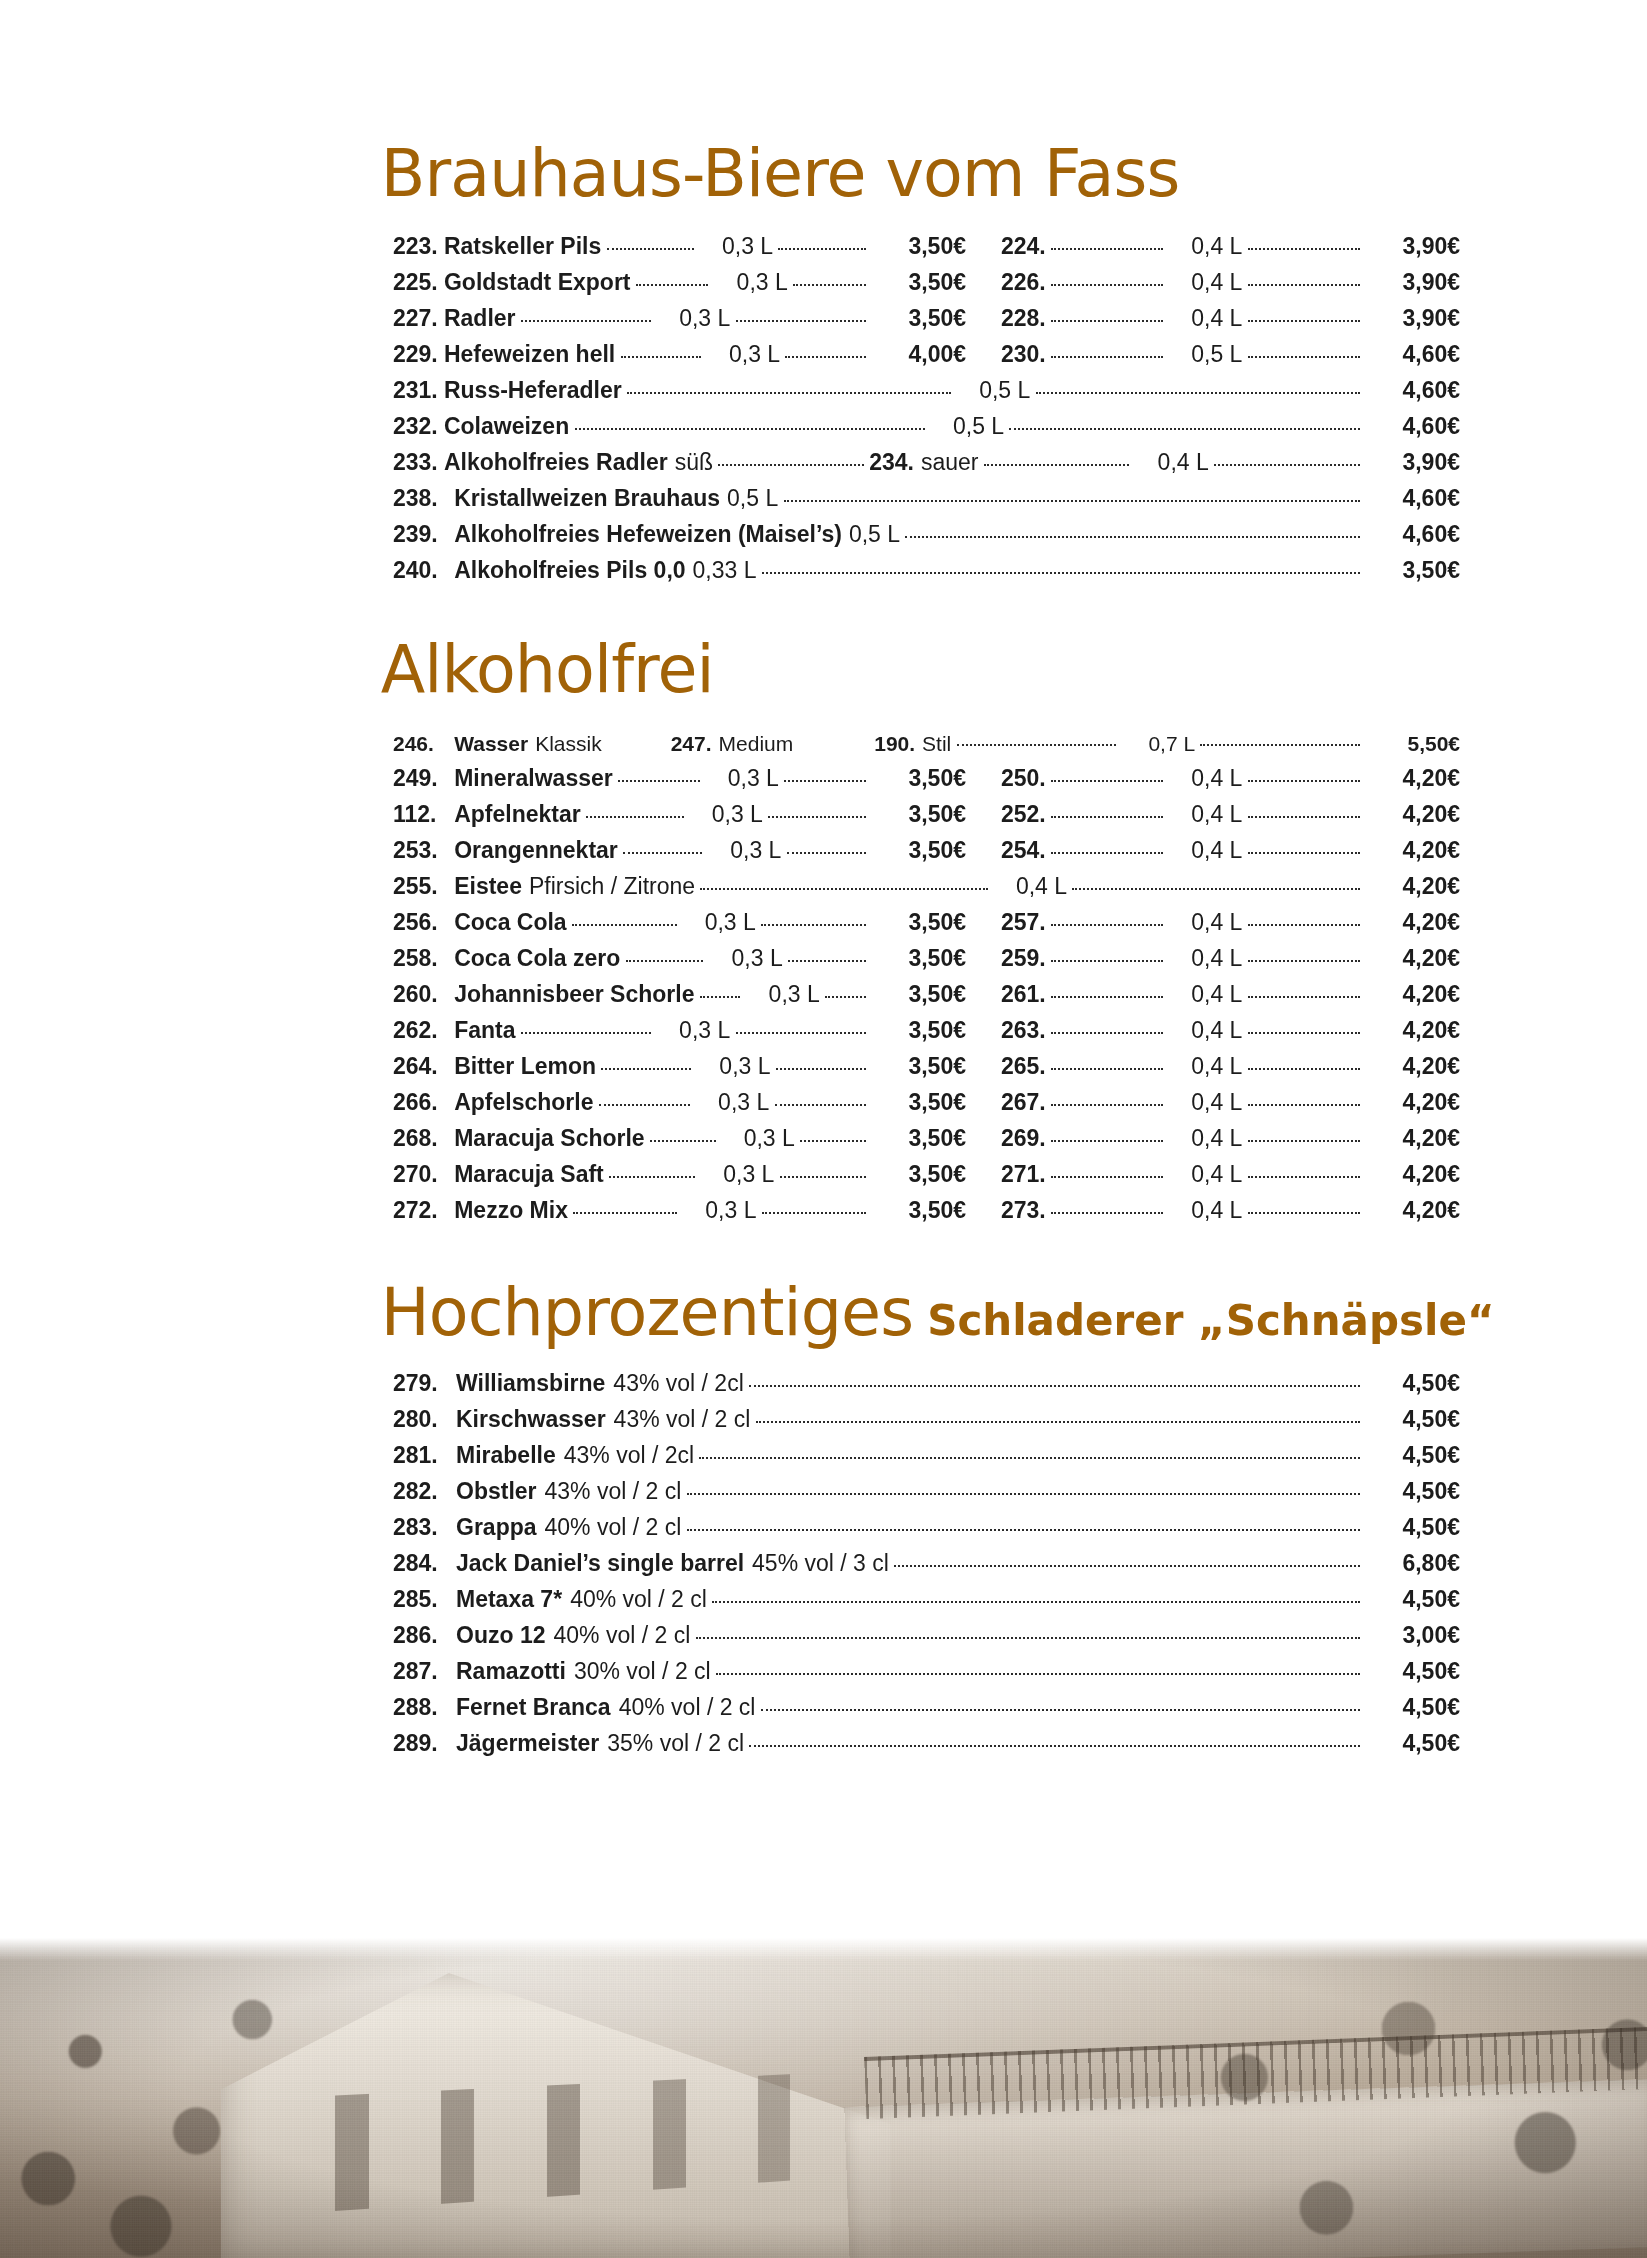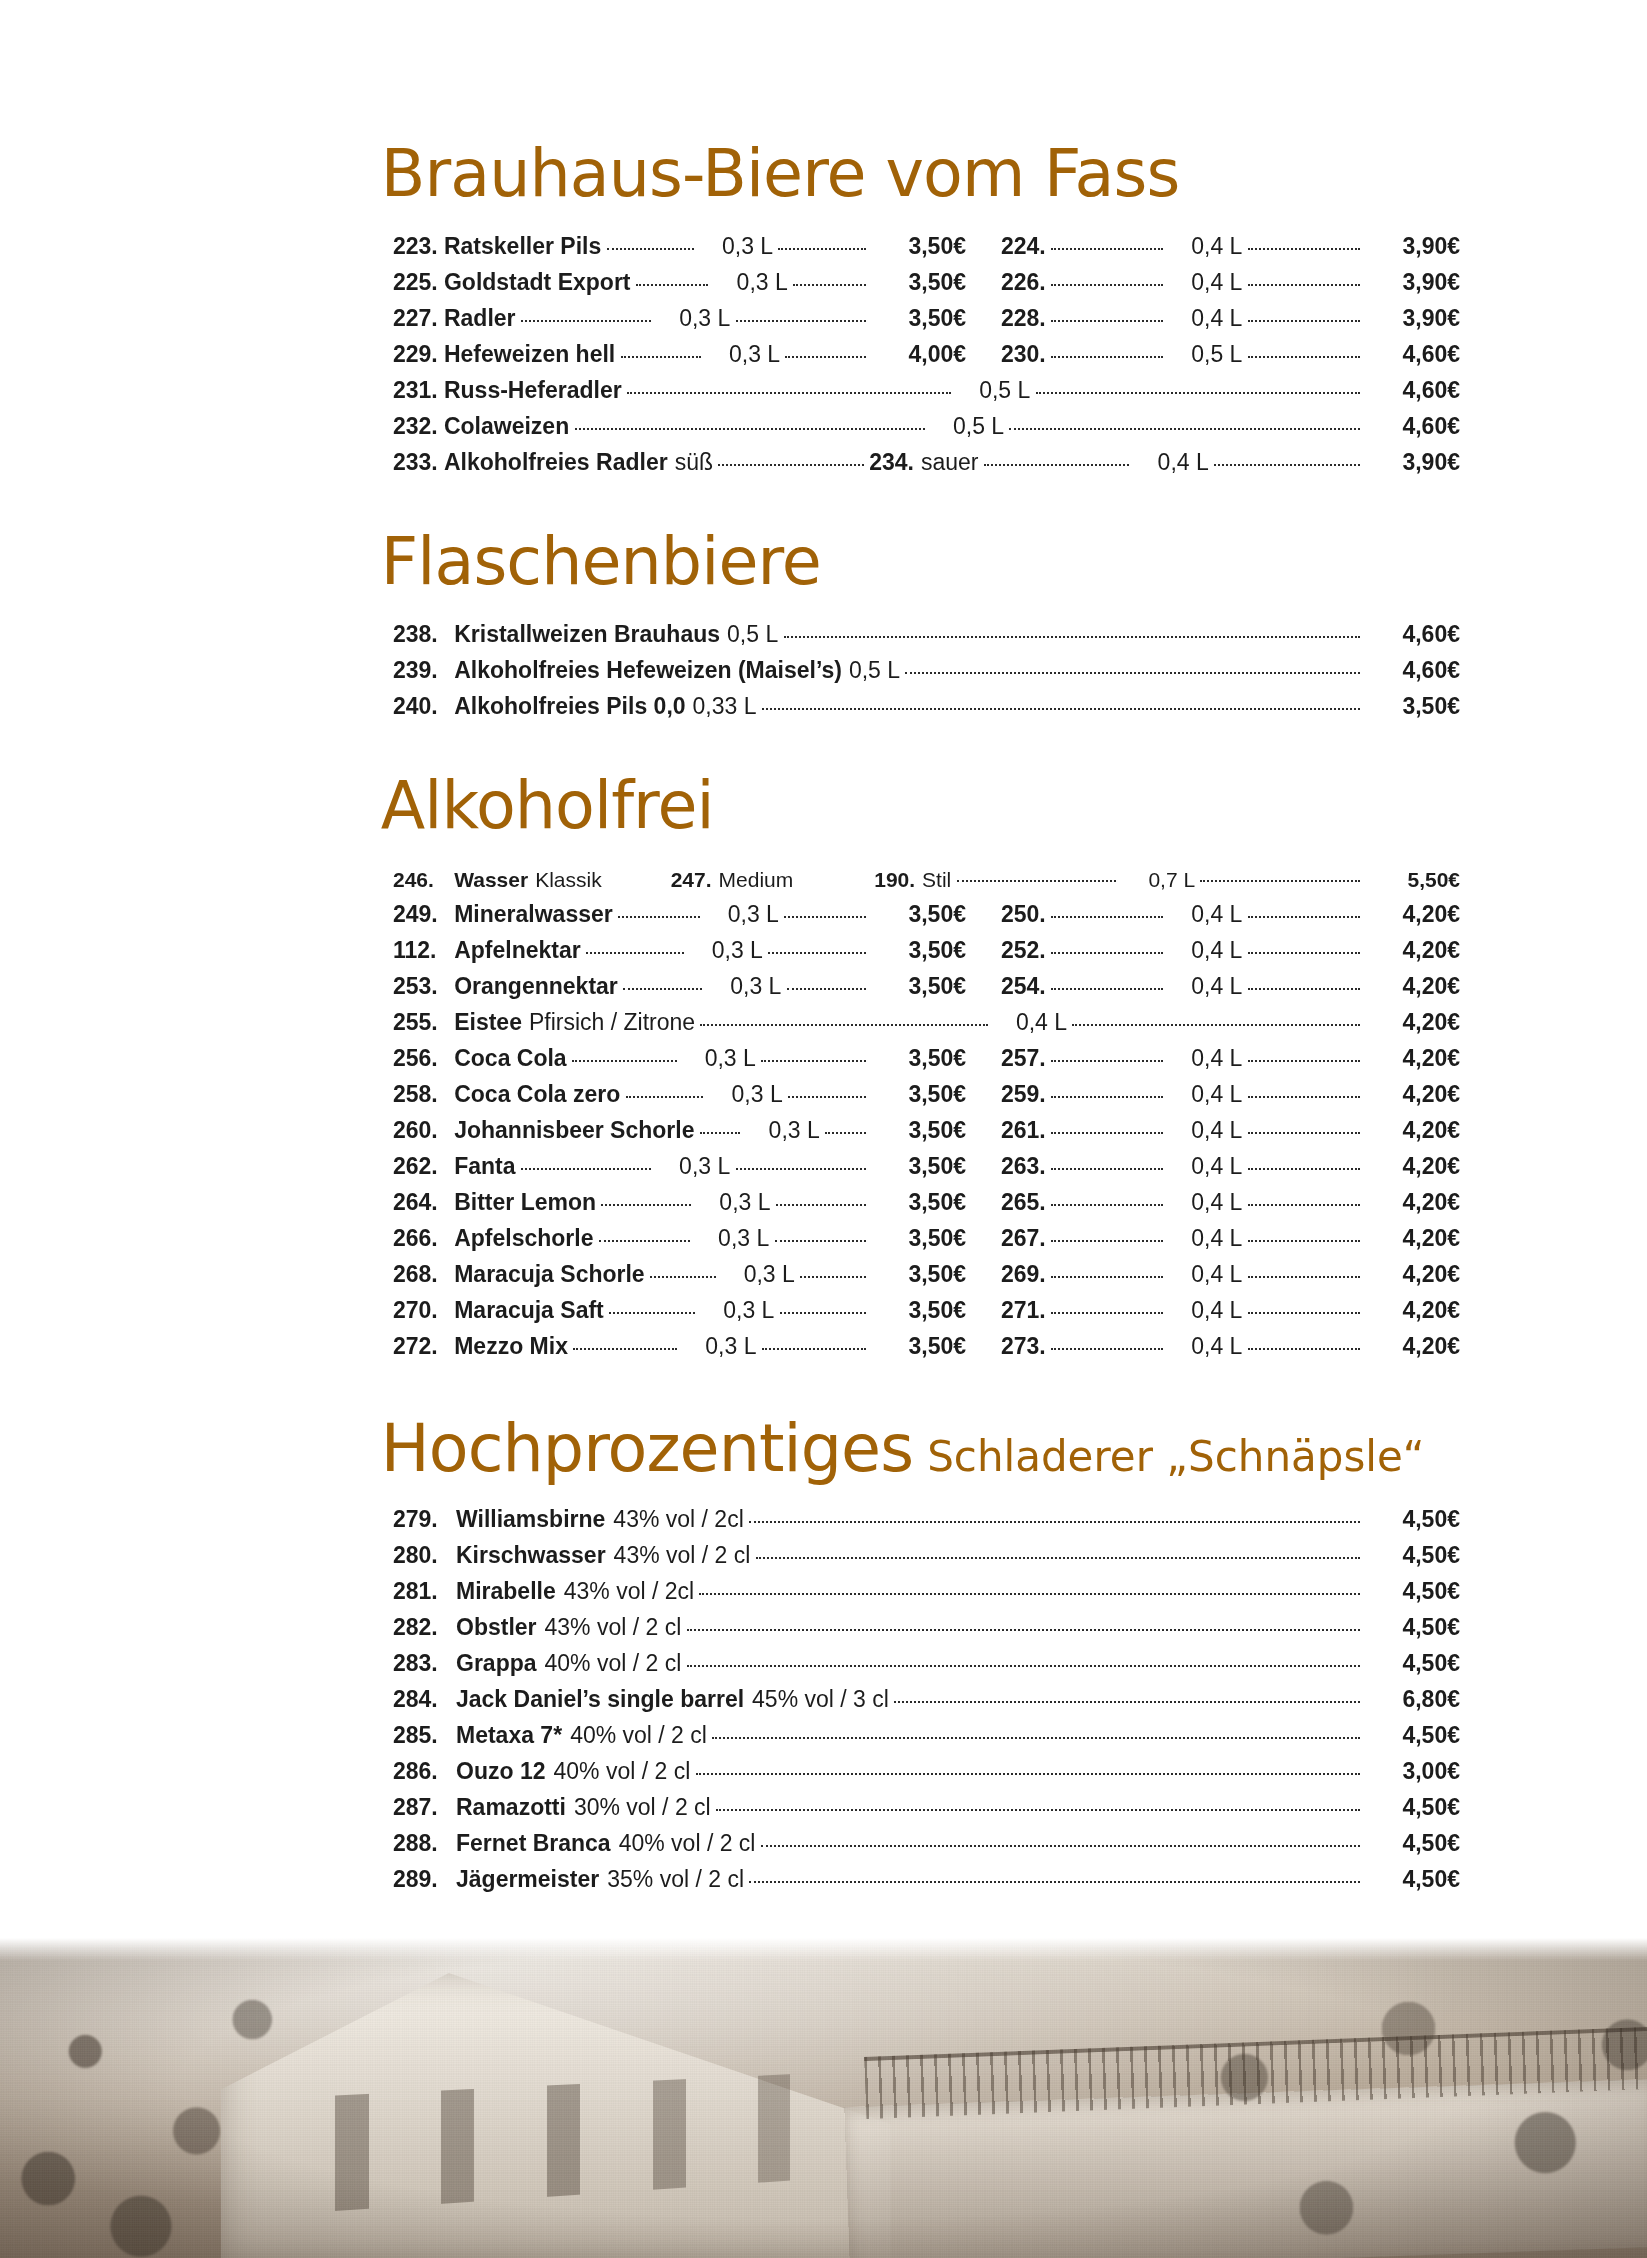--- a/index.html
+++ b/index.html
@@ -38,20 +38,21 @@
     line-height: 1;
     white-space: nowrap;
   }
   .section-head.h-main {
     font-size: 65px;
   }
   .section-head .sub {
     font-size: 42px;
     letter-spacing: 0px;
     margin-left: 14px;
+    font-weight: bold;
   }
   #head-beer { margin: 0 0 16px 1.8px; }
   #head-bottles { margin: 55px 0 16px 1.8px; }
   #head-soft { margin: 55px 0 16px 1.8px; }
   #head-spirits { margin: 58px 0 14px 1.8px; }
 
   
   .rows { margin-left: 14px; }
 
   .row {
@@ -343,21 +344,20 @@
         <span class="dots"></span>
         <span class="num">234.</span>
         <span class="light">sauer</span>
         <span class="dots"></span>
         <span class="size">0,4 L</span>
         <span class="dots"></span>
         <span class="price">3,90€</span>
       </div>
     </div>
 
-    <h1 class="section-head h-main" id="head-bottles">Flaschenbiere</h1>
     <div class="rows">
 
       <div class="row single">
         <span class="num w-long">238.</span>
         <span class="name">Kristallweizen Brauhaus</span>
         <span class="light">0,5 L</span>
         <span class="dots"></span>
         <span class="price">4,60€</span>
       </div>
 

